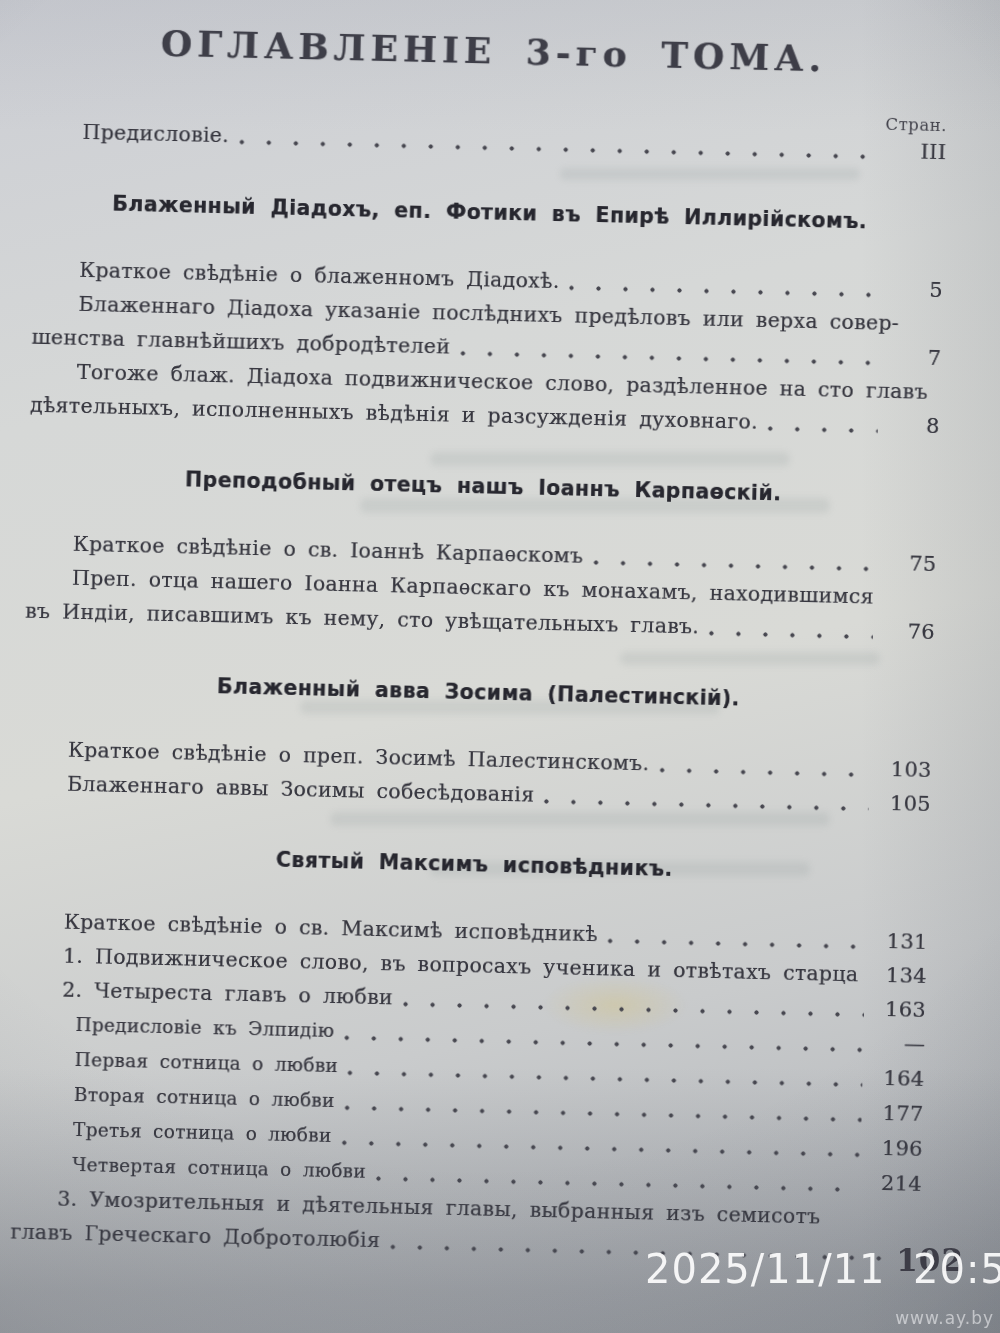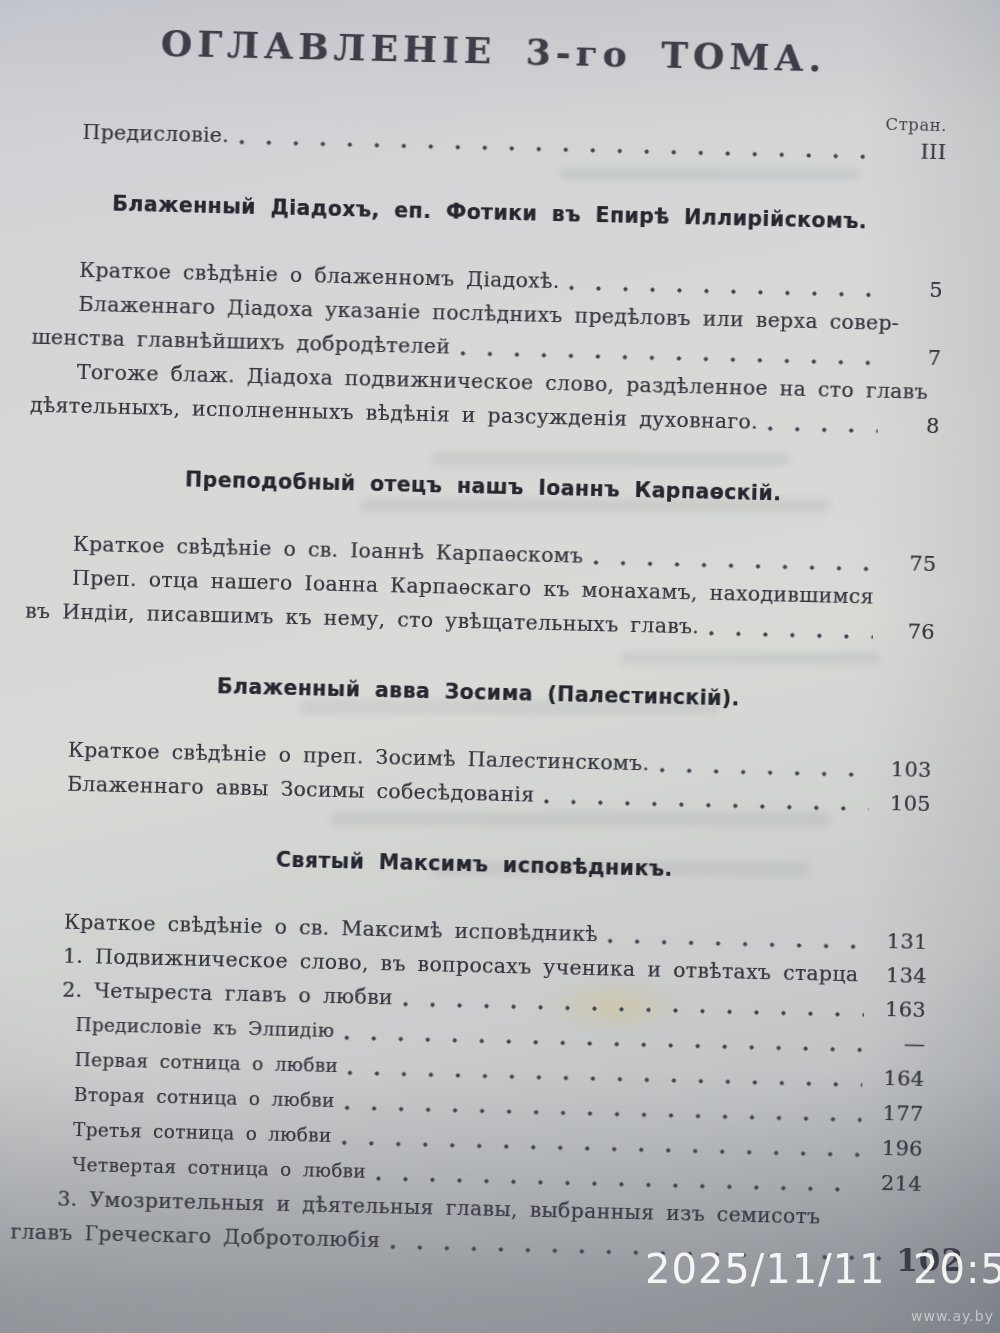--- a/index.html
+++ b/index.html
@@ -113,21 +113,21 @@
     font-family:"DejaVu Sans", sans-serif;
     font-size:40px;
     color:rgba(255,255,255,0.90);
     letter-spacing:1px;
     white-space:pre;
     z-index:5;
   }
   .watermark {
     position:absolute; right:6px; top:1308px;
     font-family:"DejaVu Sans", sans-serif;
-    font-size:14px;
+    font-size:17px;
     color:rgba(250,250,252,0.55);
     letter-spacing:1px;
     z-index:5;
   }
 </style>
 </head>
 <body>
 
 <div class="photo">
 

